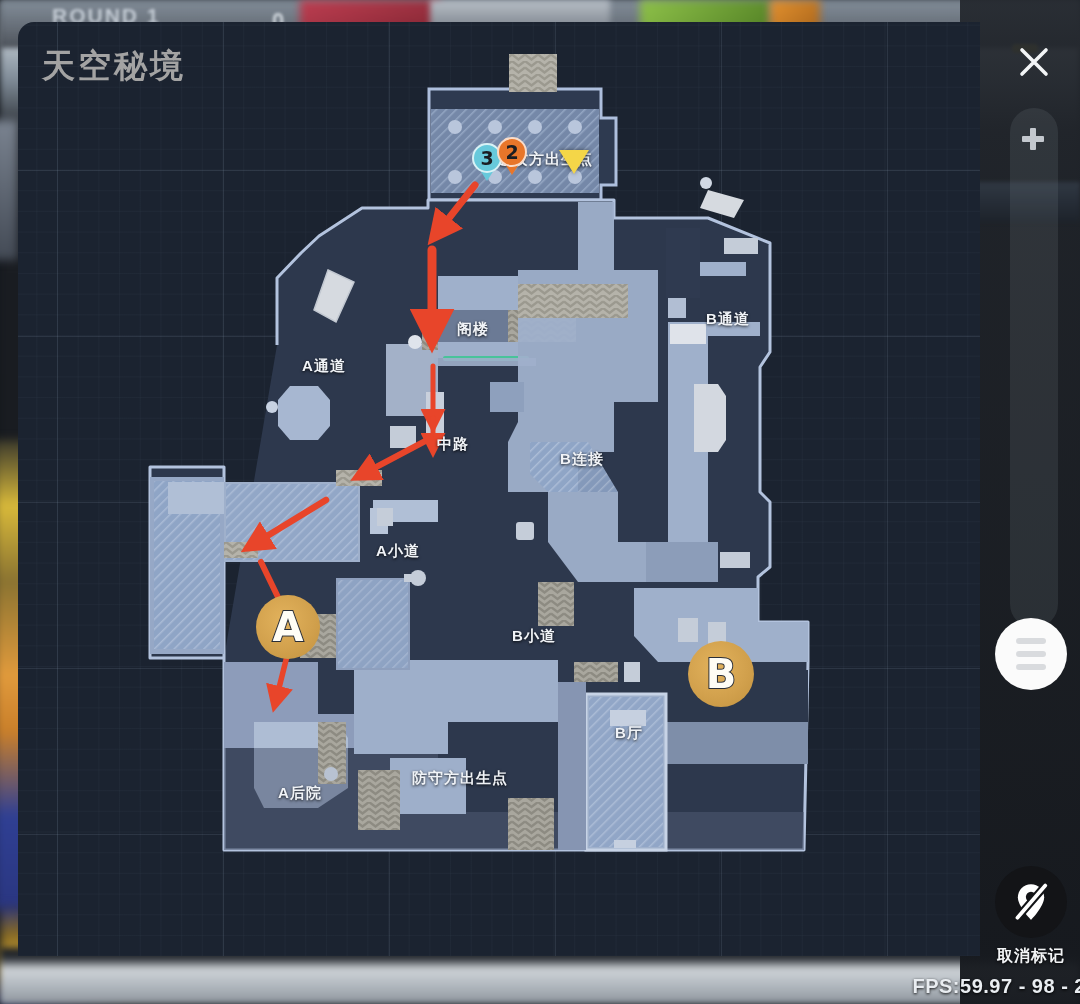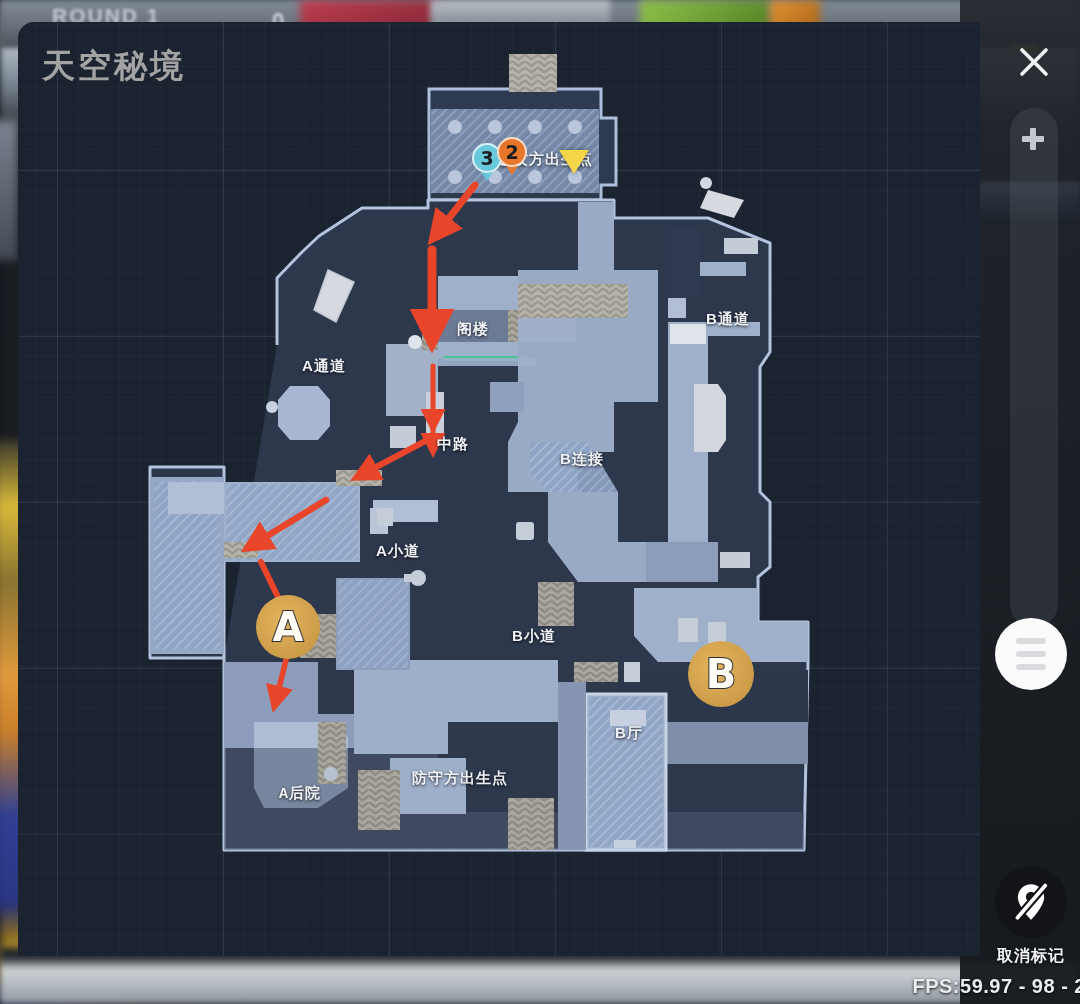--- a/index.html
+++ b/index.html
@@ -366,21 +366,21 @@
     <div class="mlabel" style="left:527px; top:137px;">进攻方出生点</div>
     <div class="mlabel" style="left:710px; top:285px;margin-top:12px;">B通道</div>
     <div class="mlabel" style="left:455px; top:307px;">阁楼</div>
     <div class="mlabel" style="left:306px; top:344px;">A通道</div>
     <div class="mlabel" style="left:435px; top:422px;">中路</div>
     <div class="mlabel" style="left:564px; top:437px;">B连接</div>
     <div class="mlabel" style="left:380px; top:529px;">A小道</div>
     <div class="mlabel" style="left:516px; top:614px;">B小道</div>
     <div class="mlabel sm" style="left:611px; top:711px;">B厅</div>
     <div class="mlabel" style="left:442px; top:756px;">防守方出生点</div>
-    <div class="mlabel" style="left:282px; top:771px;font-family:Liberation Mono, monospace;">A后院</div>
+    <div class="mlabel" style="left:282px; top:771px;">A后院</div>
 
     <div class="site site-a" style="left:270px; top:605px;">A</div>
     <div class="site site-b" style="left:703px; top:652px;">B</div>
 
     <div class="pin-tail" style="left:469px; top:148px; border-top:11px solid #67c9db;"></div>
     <div class="pin" style="left:469px; top:136px; background:#67c9db;">3</div>
     <div class="pin-tail" style="left:494px; top:142px; border-top:11px solid #e8762a;"></div>
     <div class="pin" style="left:494px; top:130px; background:#e8762a;">2</div>
 
     <div class="arrow-self" style="left:556px; top:140px;"></div>

